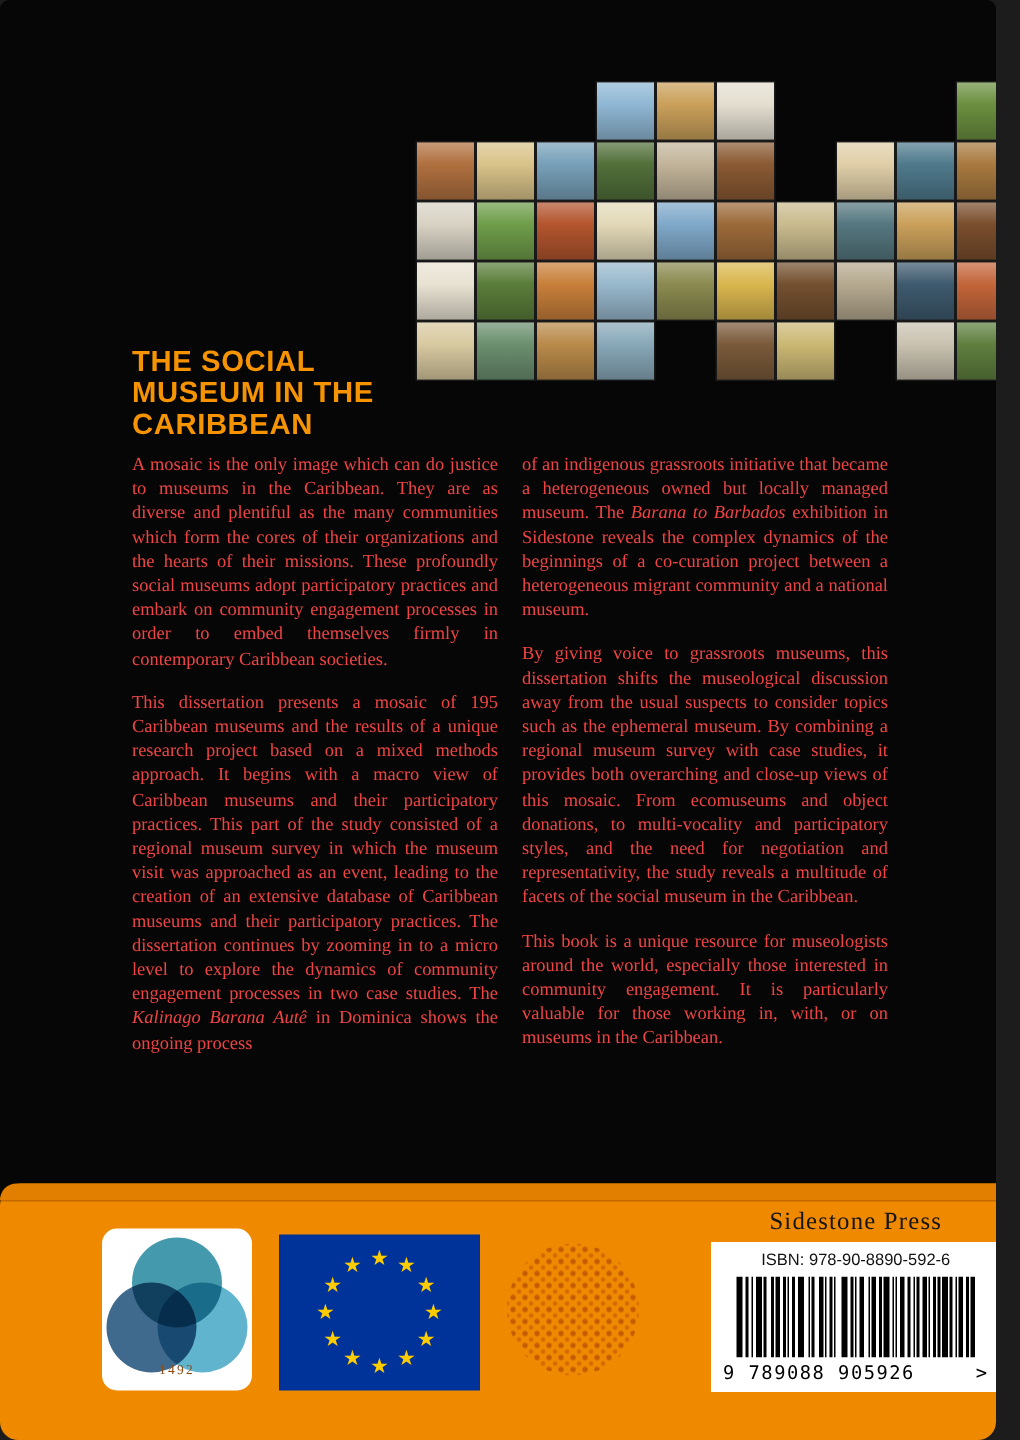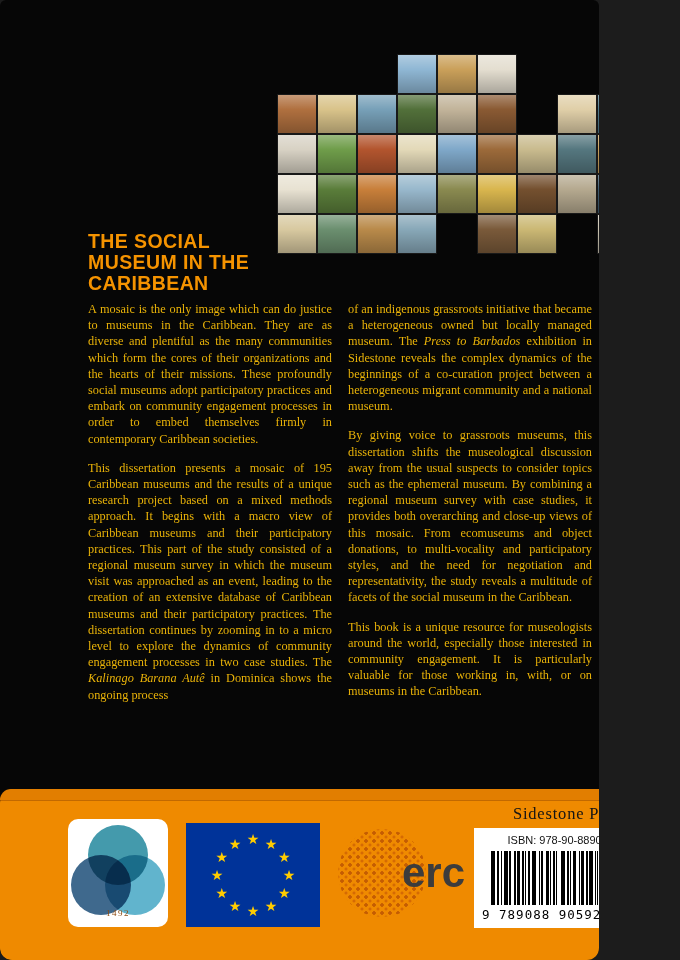--- a/index.html
+++ b/index.html
@@ -1,32 +1,32 @@
 <!DOCTYPE html>
 <html><head>
 <meta charset="utf-8">
 <style>
   html,body{margin:0;padding:0;background:#1c1c1c;}
-  .page{position:relative;width:599px;height:960px;background:#060606;overflow:hidden;
+  .page{position:relative;width:664px;height:960px;background:#060606;overflow:hidden;
         border-radius:6px 6px 12px 12px;font-family:"Liberation Serif",serif;}
 
   
   .mosaic{position:absolute;left:278px;top:55px;width:402px;height:202px;}
   .tile{position:absolute;width:38px;height:38px;
         background-image:linear-gradient(180deg,rgba(255,255,255,.30),rgba(255,255,255,0) 38%,rgba(0,0,0,.25));
         box-shadow:0 0 0 1px rgba(255,255,255,.08);}
 
   
   .title{position:absolute;left:88px;top:231px;margin:0;width:260px;
          font:bold 19.5px/21px "Liberation Sans",sans-serif;color:#F59300;
          letter-spacing:.4px;white-space:pre-line;}
 
   
   .columns{position:absolute;left:88px;top:301px;width:504px;display:flex;gap:16px;
-           color:#eab308;font-size:12.3px;line-height:16.2px;text-align:justify;}
+           color:#ef4444;font-size:12.3px;line-height:16.2px;text-align:justify;}
   .col{width:244px;}
   .col p{margin:0 0 13px 0;}
   .it{font-style:italic;}
 
   
   .band{position:absolute;left:0;top:789px;width:680px;height:171px;background:#EF8A00;
         border-radius:14px 14px 10px 10px;}
   .band-fold{position:absolute;top:0;left:0;right:0;height:11px;background:#E27E00;
         border-radius:14px 14px 0 0;box-shadow:0 1px 0 rgba(140,65,0,.45);}
 
@@ -123,21 +123,21 @@
   <h1 class="title">THE SOCIAL
 MUSEUM IN THE
 CARIBBEAN</h1>
 
   <div class="columns">
     <div class="col">
         <p><span>A mosaic is the only image which can do justice to museums in the Caribbean. They are as diverse and plentiful as the many communities which form the cores of their organizations and the hearts of their missions. These profoundly social museums adopt participatory practices and embark on community engagement processes in order to embed themselves firmly in contemporary Caribbean societies.</span></p>
         <p><span>This dissertation presents a mosaic of 195 Caribbean museums and the results of a unique research project based on a mixed methods approach. It begins with a macro view of Caribbean museums and their participatory practices. This part of the study consisted of a regional museum survey in which the museum visit was approached as an event, leading to the creation of an extensive database of Caribbean museums and their participatory practices. The dissertation continues by zooming in to a micro level to explore the dynamics of community engagement processes in two case studies. The </span><span class="it">Kalinago Barana Autê</span><span> in Dominica shows the ongoing process</span></p>
       </div>
     <div class="col">
-        <p><span>of an indigenous grassroots initiative that became a heterogeneous owned but locally managed museum. The </span><span class="it">Press to Barbados</span><span> exhibition in Sidestone reveals the complex dynamics of the beginnings of a co-curation project between a heterogeneous migrant community and a national museum.</span></p>
+        <p><span>of an indigenous grassroots initiative that became a heterogeneous owned but locally managed museum. The </span><span class="it">Barana to Barbados</span><span> exhibition in Sidestone reveals the complex dynamics of the beginnings of a co-curation project between a heterogeneous migrant community and a national museum.</span></p>
         <p><span>By giving voice to grassroots museums, this dissertation shifts the museological discussion away from the usual suspects to consider topics such as the ephemeral museum. By combining a regional museum survey with case studies, it provides both overarching and close-up views of this mosaic. From ecomuseums and object donations, to multi-vocality and participatory styles, and the need for negotiation and representativity, the study reveals a multitude of facets of the social museum in the Caribbean.</span></p>
         <p><span>This book is a unique resource for museologists around the world, especially those interested in community engagement. It is particularly valuable for those working in, with, or on museums in the Caribbean.</span></p>
       </div>
   </div>
 
   <div class="band">
     <div class="band-fold"></div>
 
     <div class="nexus">
       <div class="nx-circle nx-c1"></div>
@@ -156,21 +156,20 @@
         <span class="star" style="transform: translate(-50%, -50%) rotate(180deg) translateY(-36px) rotate(-180deg);">★</span>
         <span class="star" style="transform: translate(-50%, -50%) rotate(210deg) translateY(-36px) rotate(-210deg);">★</span>
         <span class="star" style="transform: translate(-50%, -50%) rotate(240deg) translateY(-36px) rotate(-240deg);">★</span>
         <span class="star" style="transform: translate(-50%, -50%) rotate(270deg) translateY(-36px) rotate(-270deg);">★</span>
         <span class="star" style="transform: translate(-50%, -50%) rotate(300deg) translateY(-36px) rotate(-300deg);">★</span>
         <span class="star" style="transform: translate(-50%, -50%) rotate(330deg) translateY(-36px) rotate(-330deg);">★</span>
       </div>
 
     <div class="erc">
       <div class="erc-globe"></div>
-      <div class="erc-text">erc</div>
     </div>
 
     <div class="isbn">
       <div class="publisher">Sidestone Press</div>
       <div class="isbn-box">
         <div class="isbn-label">ISBN: 978-90-8890-592-6</div>
         <div class="barcode">
             <span class="bar" style="width: 3.15px;"></span>
             <span class="gap" style="width: 2.1px;"></span>
             <span class="bar" style="width: 2.1px;"></span>

